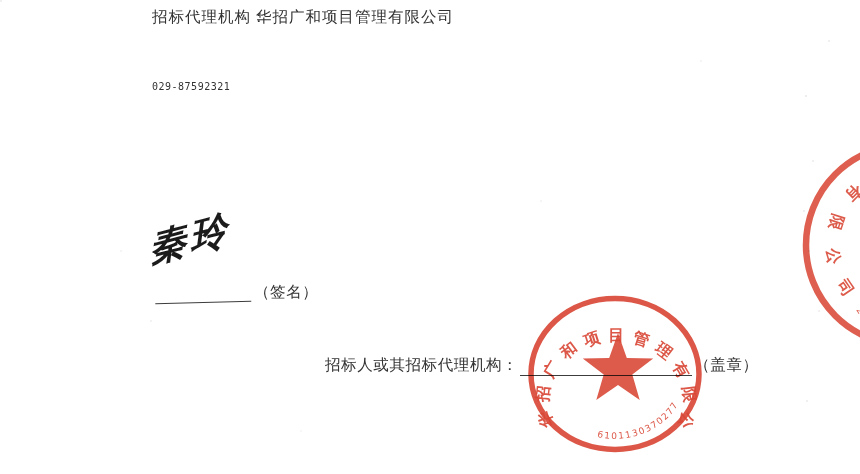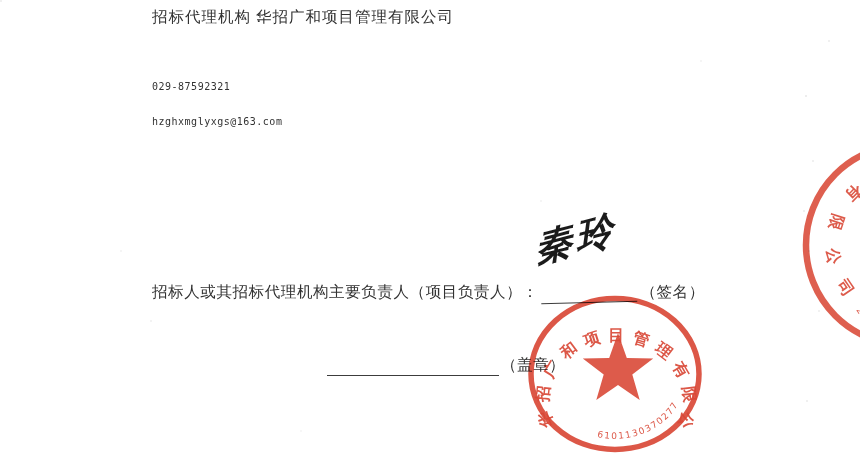--- a/index.html
+++ b/index.html
@@ -45,33 +45,32 @@
     <div class="info-row">
       <span class="info-label">招标代理机构：</span>
       <span class="info-value">华招广和项目管理有限公司</span>
     </div>
     <div class="info-row">
     </div>
     <div class="info-row">
       <span class="info-value mono">029-87592321</span>
     </div>
     <div class="info-row">
-      <span class="info-value mono">hzghxmglyxgs@163.com</span>
     </div>
   </div>
 
   <div class="sig-row">
-    <span>招标人或其招标代理机构主要负责人（项目负责人）：</span>
     <span class="sig-underline">
       <span class="handwriting">秦玲</span>
     </span>
     <span>（签名）</span>
   </div>
 
   <div class="stamp-row">
+    <span>招标人或其招标代理机构：</span>
     <span class="stamp-underline"></span>
     <span>（盖章）</span>
   </div>
 
   <svg class="seal seal-main" viewBox="-103 -100 206 200" xmlns="http://www.w3.org/2000/svg">
     <defs>
       <path id="sealArc" d="M -61 51 A 68 60 0 1 1 65 47" fill="none"></path>
       <path id="sealNum" d="M -18 63 A 72 64 0 0 0 67 23" fill="none"></path>
     </defs>
     <ellipse cx="0" cy="0" rx="84" ry="75.5" fill="none" stroke="#d63a27" stroke-width="5.5" stroke-opacity=".92"></ellipse>

